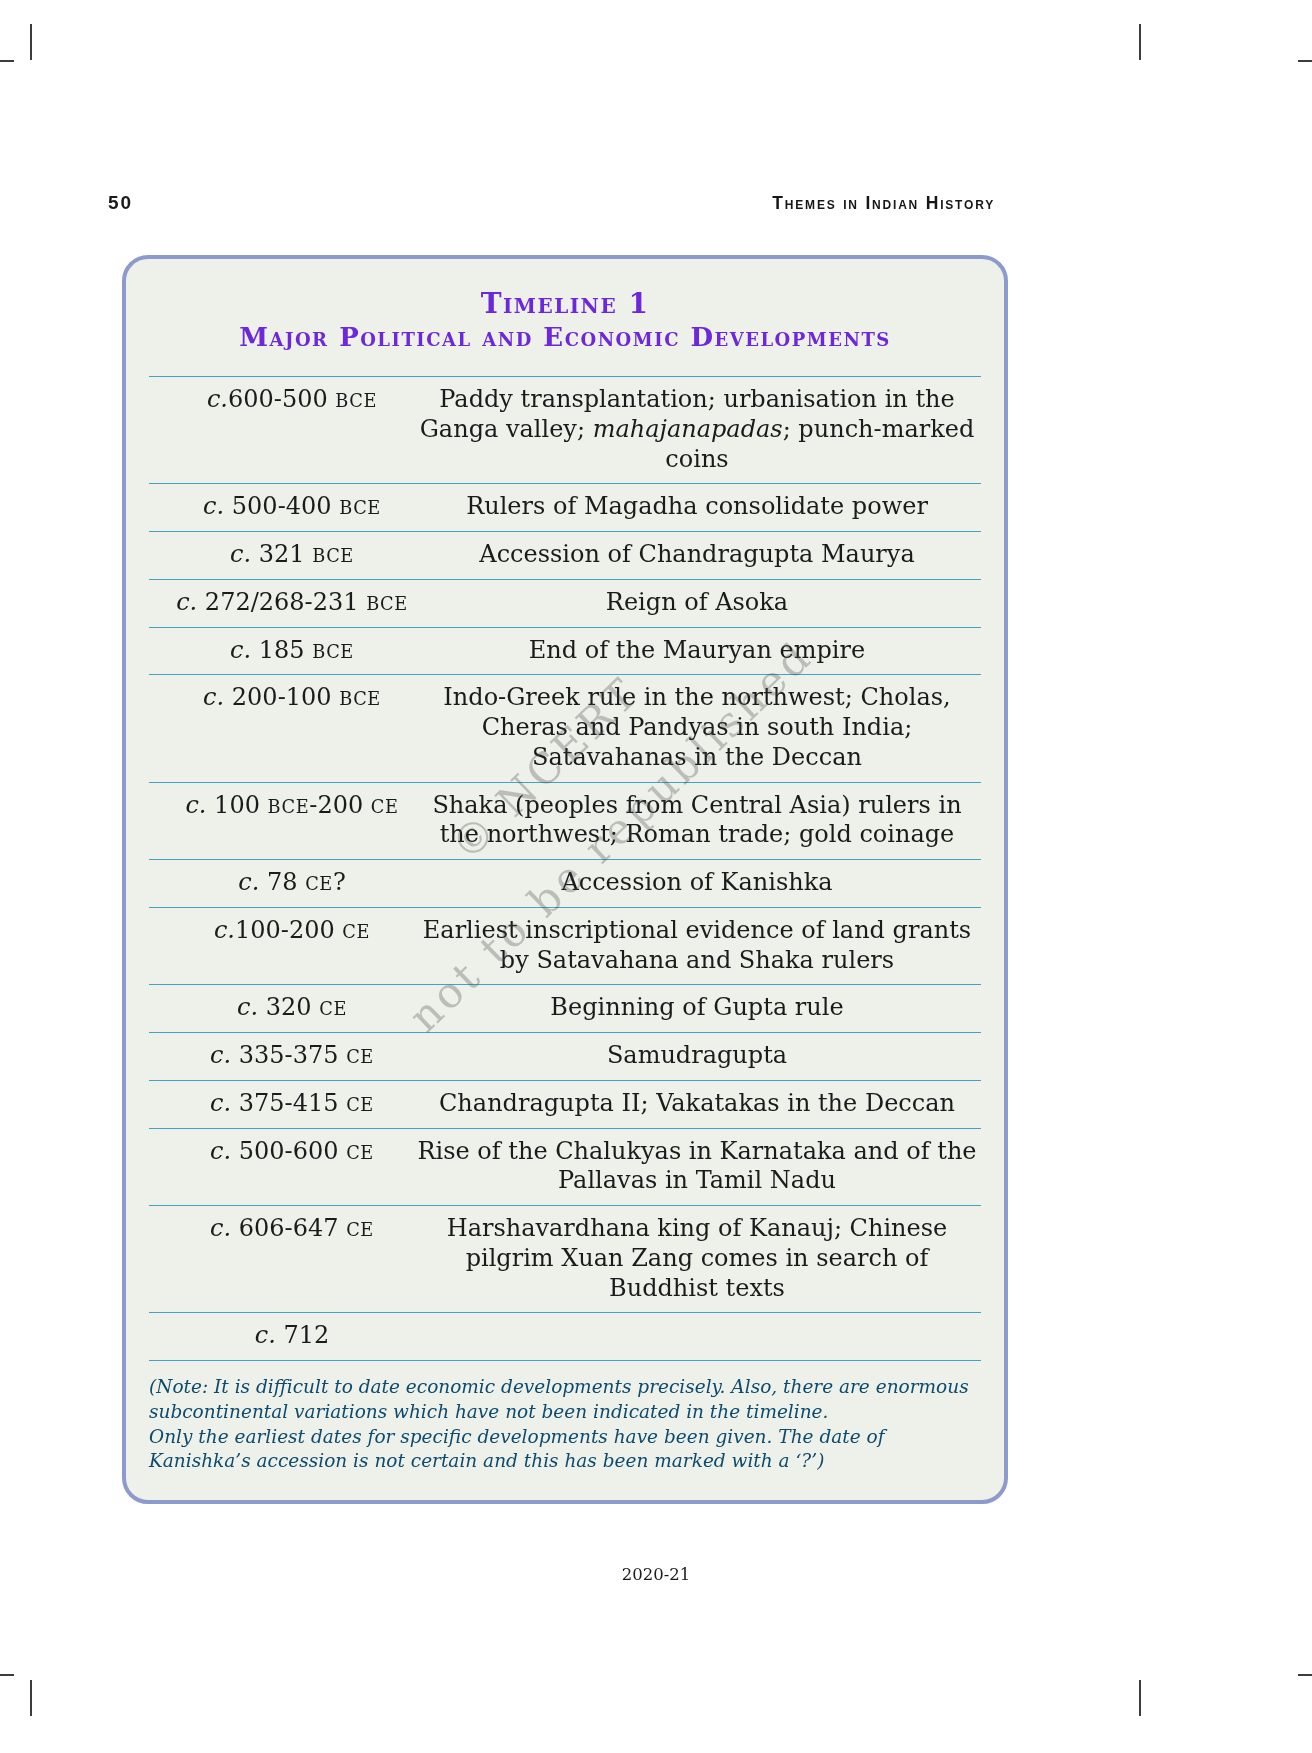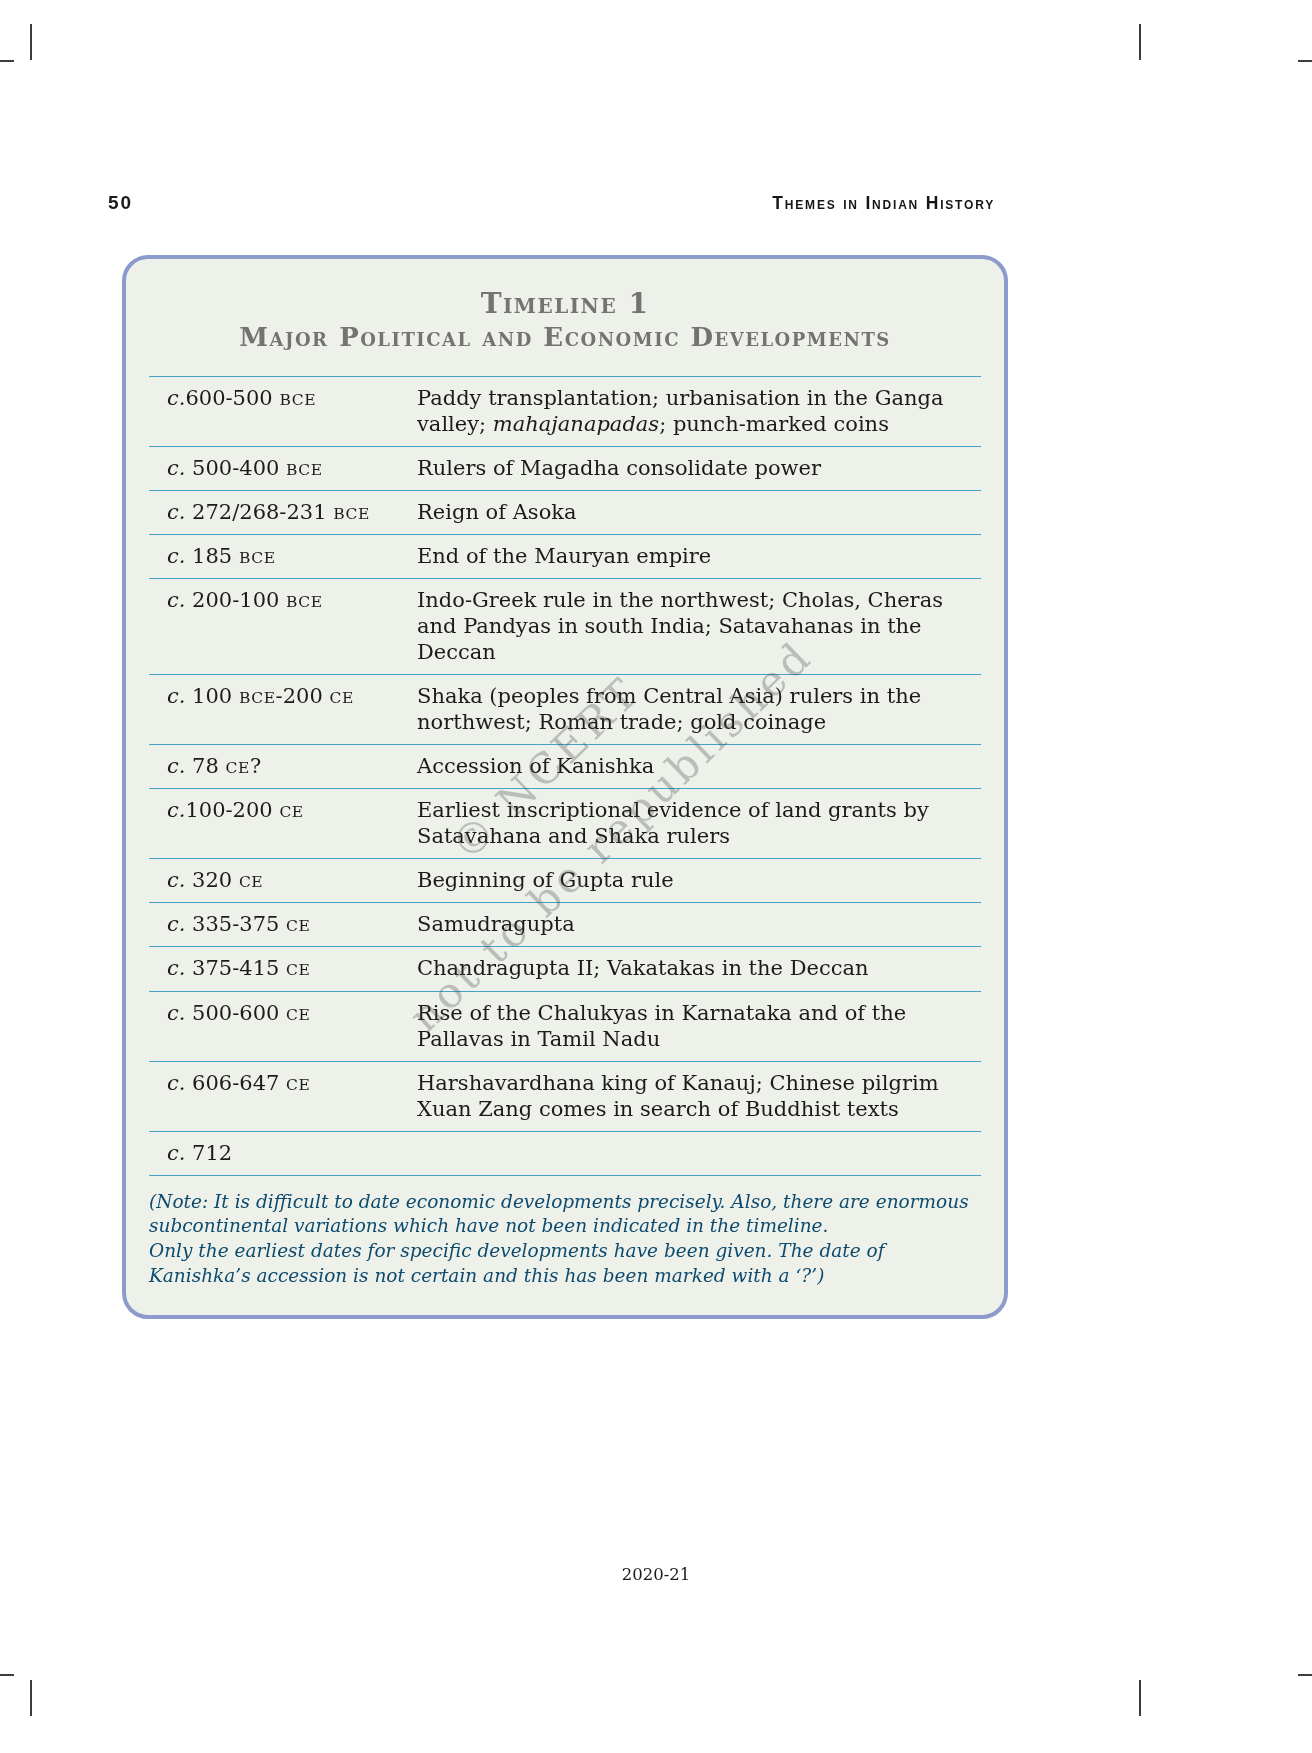--- a/index.html
+++ b/index.html
@@ -33,35 +33,36 @@
   .timeline-box {
     position:absolute; left:122px; top:255px; width:886px;
     box-sizing:border-box;
     background:#eef1ea;
     border:4px solid #8c9bcb;
     border-radius:26px;
     padding:22px 23px 26px 23px;
   }
   .title, .subtitle {
     margin:0; text-align:center;
-    color:#737373;
+    color:#6d28d9;
     font-variant:small-caps;
     font-weight:bold;
     letter-spacing:1.5px;
   }
   .title   { font-size:28px; margin-top:6px; }
   .subtitle{ font-size:26px; margin-top:2px; }
 
   .rows { margin-top:24px; border-bottom:1.5px solid #44a3c4; }
   .trow {
     display:flex;
     border-top:1.5px solid #44a3c4;
     padding:8px 0 9px 0;
-    font-size:21px;
+    font-size:24px;
     line-height:1.24;
+    text-align:center;
   }
   .date-cell { flex:none; width:268px; box-sizing:border-box; padding-left:18px; }
   .event-cell { flex:1; padding-right:4px; }
   .it  { font-style:italic; }
   .era { font-size:0.74em; letter-spacing:0.6px; }
 
   .note {
     margin-top:14px;
     font-style:italic;
     font-size:18.5px;
@@ -109,20 +110,24 @@
   <h1 class="title">Timeline 1</h1>
   <h2 class="subtitle">Major Political and Economic Developments</h2>
   <div class="rows">
       <div class="trow">
         <div class="date-cell"><span class="it">c.</span><span>600-500 </span><span class="era">BCE</span></div>
         <div class="event-cell"><span>Paddy transplantation; urbanisation in the Ganga valley; </span><span class="it">mahajanapadas</span><span>; punch-marked coins</span></div>
       </div>
       <div class="trow">
         <div class="date-cell"><span class="it">c.</span><span> 500-400 </span><span class="era">BCE</span></div>
         <div class="event-cell"><span>Rulers of Magadha consolidate power</span></div>
+      </div>
+      <div class="trow">
+        <div class="date-cell"><span class="it">c.</span><span> 321 </span><span class="era">BCE</span></div>
+        <div class="event-cell"><span>Accession of Chandragupta Maurya</span></div>
       </div>
       <div class="trow">
         <div class="date-cell"><span class="it">c.</span><span> 272/268-231 </span><span class="era">BCE</span></div>
         <div class="event-cell"><span>Reign of Asoka</span></div>
       </div>
       <div class="trow">
         <div class="date-cell"><span class="it">c.</span><span> 185 </span><span class="era">BCE</span></div>
         <div class="event-cell"><span>End of the Mauryan empire</span></div>
       </div>
       <div class="trow">

